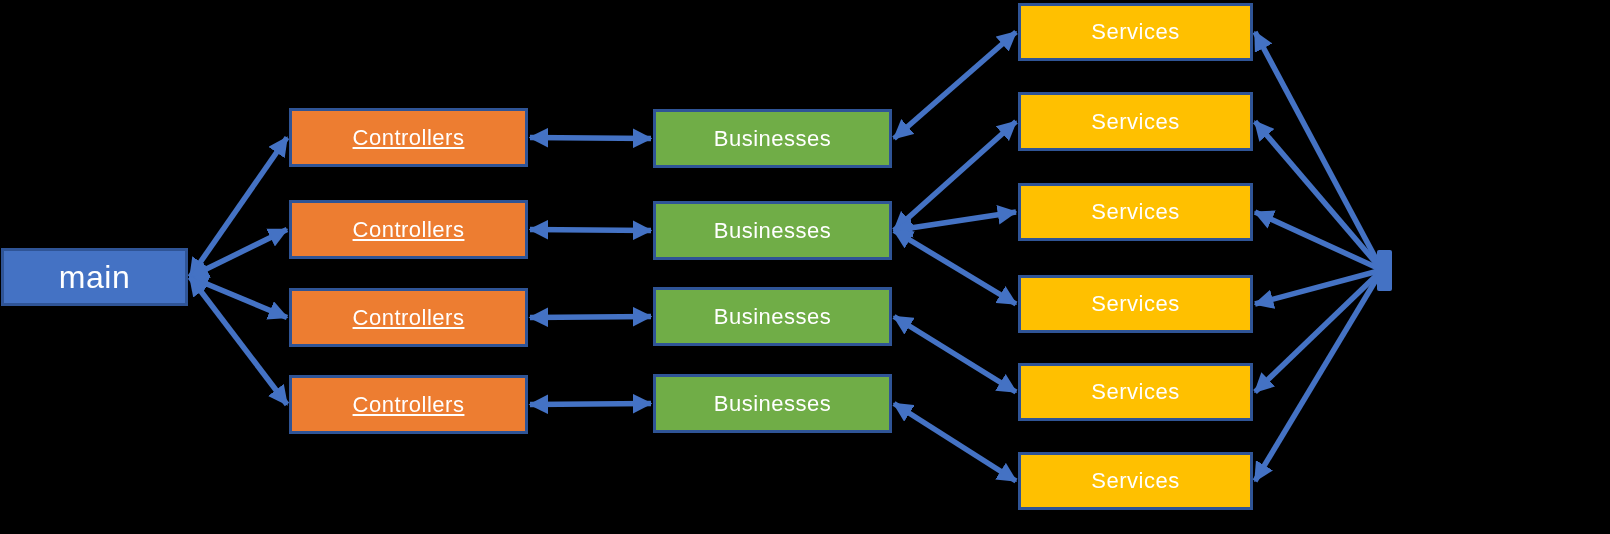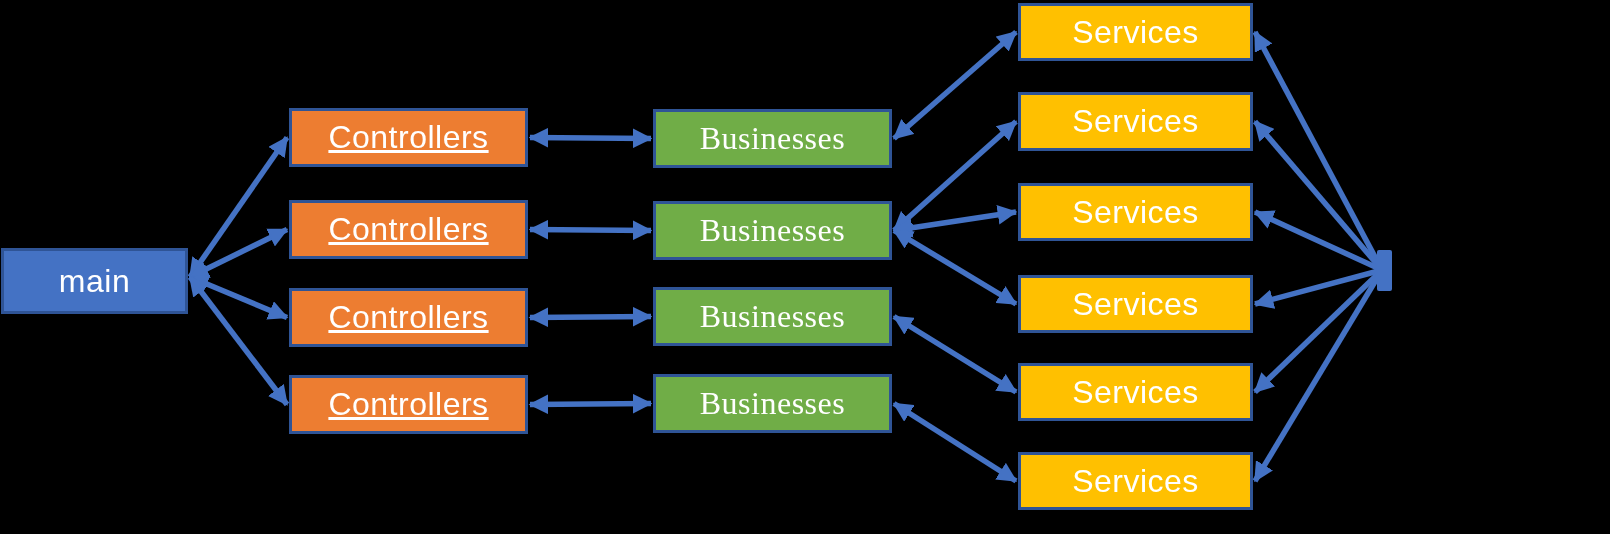--- a/index.html
+++ b/index.html
@@ -10,28 +10,28 @@
     overflow:hidden;
     font-family:"Liberation Sans", sans-serif;
   }
   .edges{position:absolute;left:0;top:0;width:1610px;height:534px;}
   .node{
     position:absolute;
     display:flex;align-items:center;justify-content:center;
     box-sizing:border-box;
     border:3px solid var(--border,#2F5496);
     color:var(--label,#fff);
-    font-size:32px;
+    font-size:22px;
     font-weight:400;
     letter-spacing:0.5px;
     user-select:none;
   }
   .node-main{background:var(--main-fill,#4472C4);font-size:32px;}
   .node-controller{background:var(--controllers-fill,#ED7D31);text-decoration:underline;}
-  .node-business{background:var(--businesses-fill,#70AD47);font-family:Liberation Serif, serif;}
+  .node-business{background:var(--businesses-fill,#70AD47);}
   .node-service{background:var(--services-fill,#FFC000);}
   .hub{
     position:absolute;
     background:var(--arrow,#4472C4);
     border-radius:2px;
   }
 </style>
 </head>
 <body>
 
@@ -60,21 +60,21 @@
         <line x1="894" y1="403.5" x2="1016" y2="481" stroke="#4472C4" stroke-width="5.5" marker-end="url(#ah)" marker-start="url(#ah)"></line>
         <line x1="1382" y1="270" x2="1255" y2="32" stroke="#4472C4" stroke-width="5.5" marker-end="url(#ah)"></line>
         <line x1="1382" y1="270" x2="1255" y2="121.5" stroke="#4472C4" stroke-width="5.5" marker-end="url(#ah)"></line>
         <line x1="1382" y1="270" x2="1255" y2="212" stroke="#4472C4" stroke-width="5.5" marker-end="url(#ah)"></line>
         <line x1="1382" y1="270" x2="1255" y2="304" stroke="#4472C4" stroke-width="5.5" marker-end="url(#ah)"></line>
         <line x1="1382" y1="270" x2="1255" y2="392" stroke="#4472C4" stroke-width="5.5" marker-end="url(#ah)"></line>
         <line x1="1382" y1="270" x2="1255" y2="481" stroke="#4472C4" stroke-width="5.5" marker-end="url(#ah)"></line>
       </g>
   </svg>
 
-  <div class="node node-main" id="n-main" style="left:1px;top:248px;width:187px;height:66px;">
+  <div class="node node-main" id="n-main" style="left:1px;top:248px;width:187px;height:58px;">
     <span>main</span>
   </div>
 
   <div class="node node-controller" id="n-controllers-1" style="left:289px;top:108px;width:239px;height:59px;">
     <span>Controllers</span>
   </div>
   <div class="node node-controller" id="n-controllers-2" style="left:289px;top:200px;width:239px;height:59px;">
     <span>Controllers</span>
   </div>
   <div class="node node-controller" id="n-controllers-3" style="left:289px;top:288px;width:239px;height:59px;">

